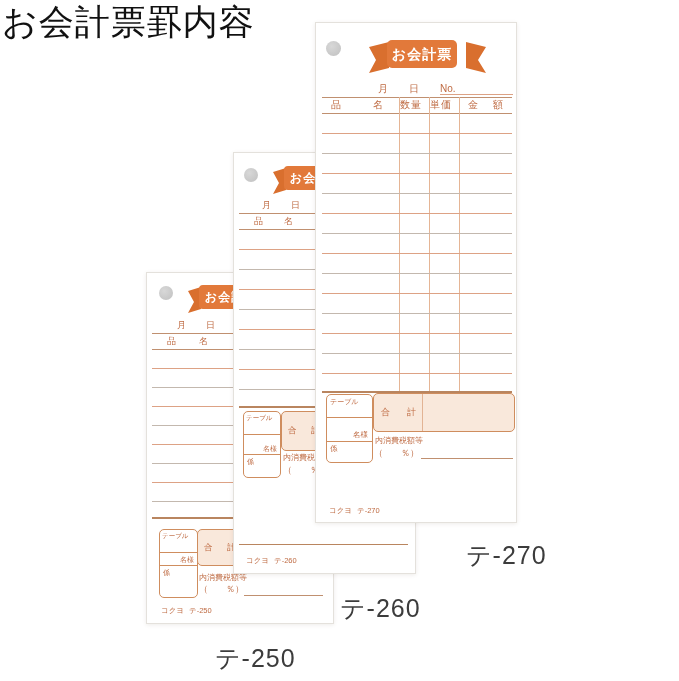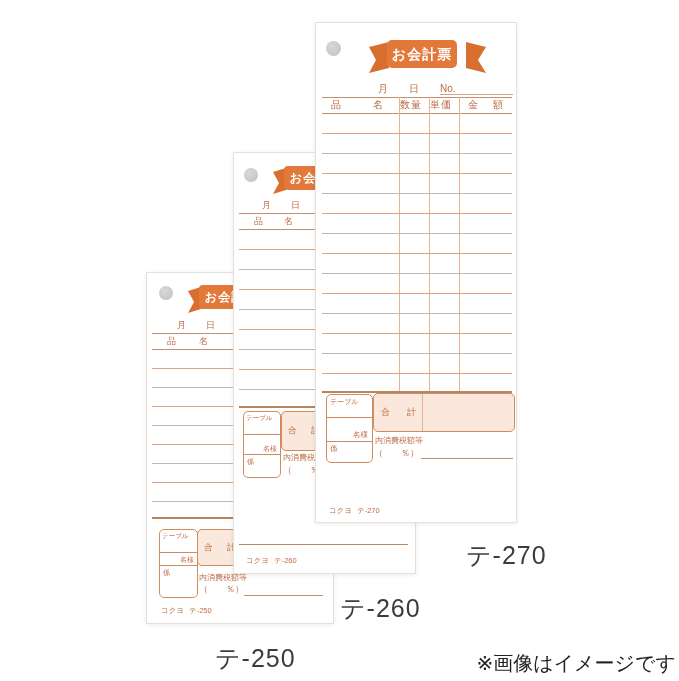--- a/index.html
+++ b/index.html
@@ -141,20 +141,21 @@
   .slip-250 .tax-paren{left:52px;top:312px;font-size:9px;}
   .slip-250 .tax-line{left:97px;top:322px;width:79px;background:#c09070;}
   .slip-250 .brand{left:14px;top:334px;font-size:7.5px;}
   .slip-250 .code{left:42px;top:334px;font-size:7.5px;}
 </style>
 </head>
 <body>
 
 <div class="canvas">
 
+  <h1 class="title">お会計票罫内容</h1>
 
   <div class="slip slip-250">
     <div class="hole"></div>
     <div class="ribbon">
       <svg width="88" height="29" viewBox="0 0 88 29">
         <polygon points="1,7 14,3 14,25 1,29 7,18" fill="#d96f2e"></polygon>
         <polygon points="87,7 74,3 74,25 87,29 81,18" fill="#d96f2e"></polygon>
         <rect x="12" y="1" width="64" height="24" rx="4" fill="#e2793a"></rect>
       </svg>
       <span class="ribbon-text">お会計票</span>
@@ -312,15 +313,14 @@
       <div class="rowline rl-orange" style="top: 270px;"></div>
       <div class="rowline rl-gray" style="top: 290px;"></div>
       <div class="rowline rl-orange" style="top: 310px;"></div>
       <div class="rowline rl-gray" style="top: 330px;"></div>
       <div class="rowline rl-orange" style="top: 350px;"></div>
     </div>
 
   <div class="caption cap-250">テ-250</div>
   <div class="caption cap-260">テ-260</div>
   <div class="caption cap-270">テ-270</div>
-  <div class="note">※画像はイメージです</div>
 
 </div>
 
 </body></html>

